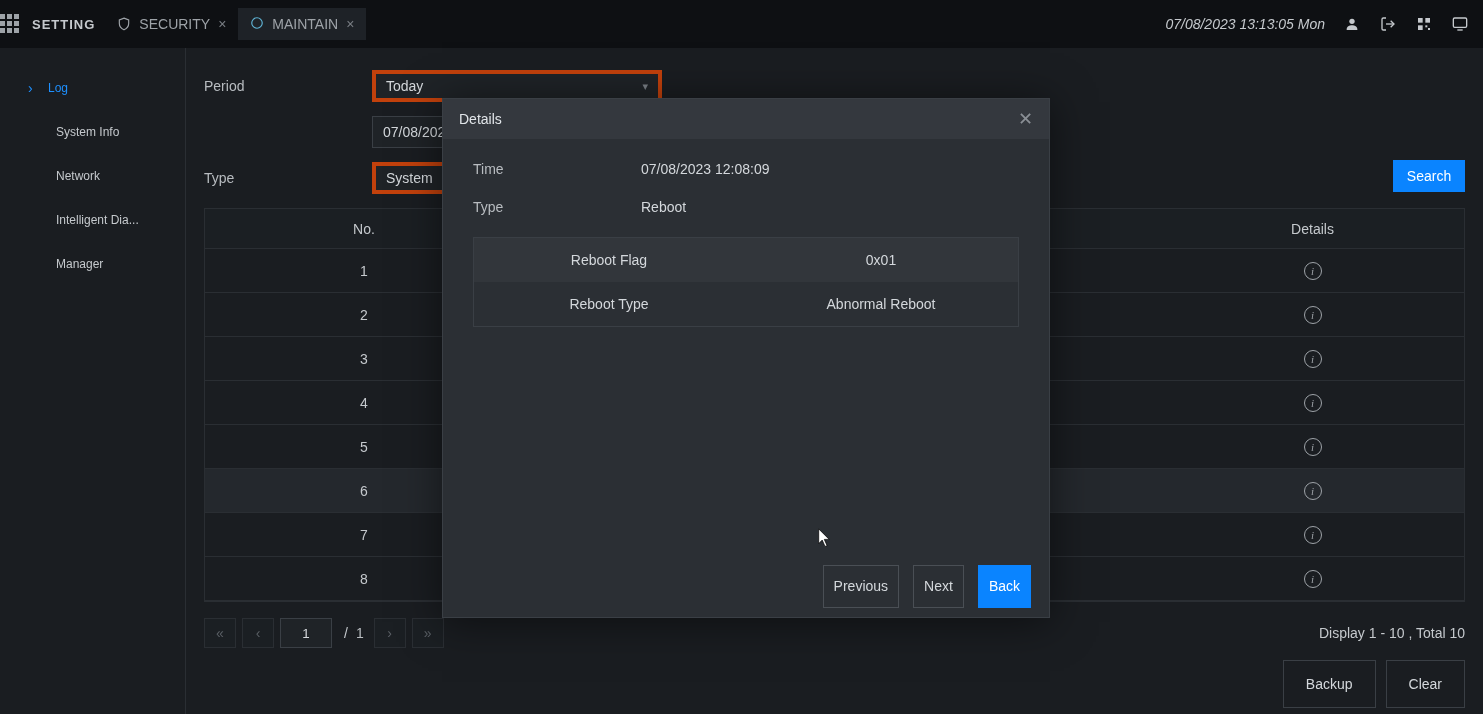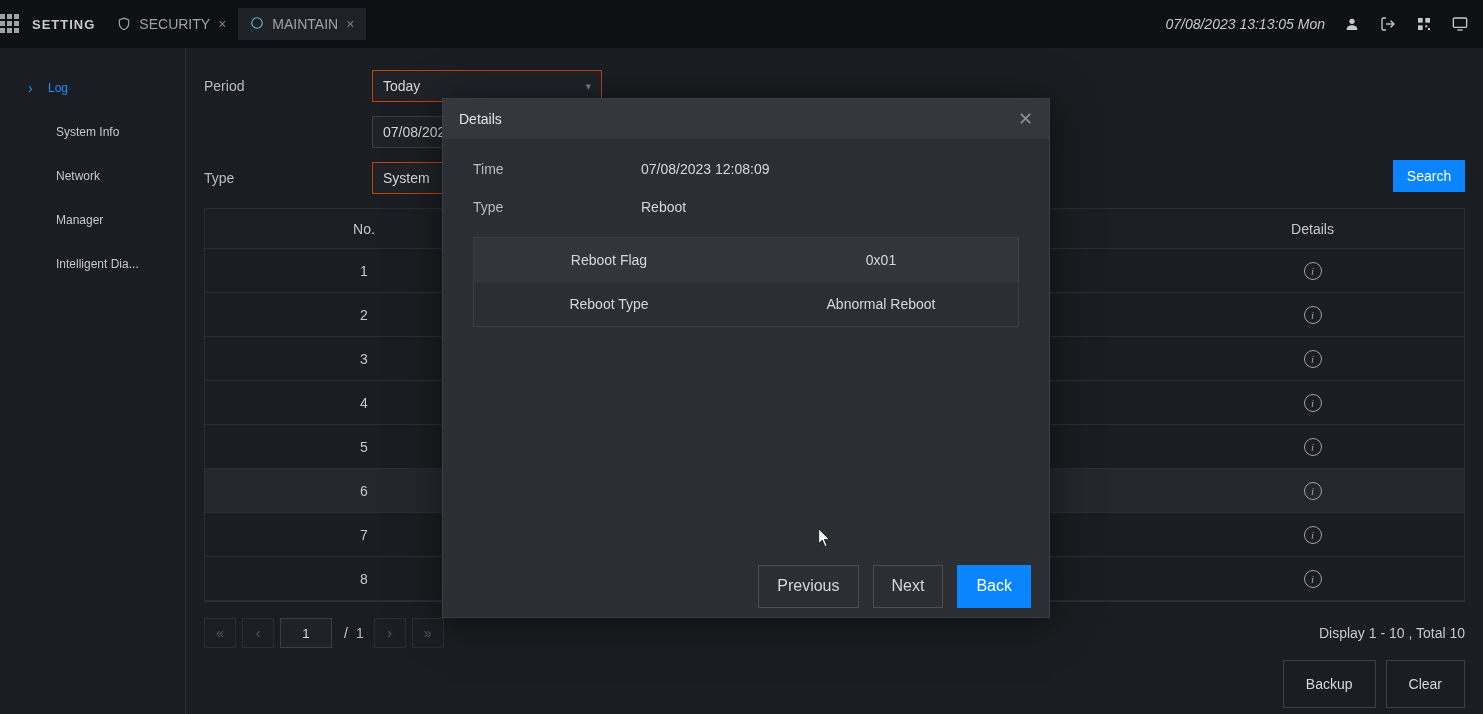--- a/index.html
+++ b/index.html
@@ -43,21 +43,21 @@
     padding-left:28px; cursor:pointer; color:#c5c9cd;
     gap:10px;
   }
   .sidebar .item.active { color:#1e90ff; }
   .sidebar .chev { color:#1e90ff; width:10px; display:inline-block;}
   .sidebar .item .label { font-size:12px; }
   .content { flex:1; padding:22px 18px 0 18px; position:relative; }
   .row { display:flex; align-items:center; margin-bottom:14px; }
   .row .lbl { width:168px; color:#b8bcc0; }
   .select {
-    width:230px; height:32px; border:1px solid #c2410c; background:#1f2327;
+    width:290px; height:32px; border:4px solid #c2410c; background:#1f2327;
     color:#d4d8dc; display:flex; align-items:center; padding:0 10px;
     justify-content:space-between; cursor:pointer;
   }
   .select .arrow { color:#7a7f85; font-size:11px; }
   .date-input {
     width:242px; height:32px; border:1px solid #3a3f45; background:#1f2327;
     color:#d4d8dc; padding:0 10px; display:flex; align-items:center; overflow:hidden; white-space:nowrap;
   }
   .search-btn {
     width:72px; height:32px; background:#0a84ff; color:#fff;
@@ -117,22 +117,22 @@
   .mtable { border:1px solid #3a3f45; }
   .mtrow { display:flex; height:44px; align-items:center; }
   .mtrow.alt { background:#32363b; }
   .mtrow .c1 { width:270px; text-align:center; color:#d4d8dc; }
   .mtrow .c2 { flex:1; text-align:center; color:#d4d8dc; }
   .modal-footer {
     height:62px; display:flex; align-items:center; justify-content:flex-end;
     padding:0 18px; gap:14px;
   }
   .modal-footer .mbtn {
-    height:43px; padding:0 18px; border:1px solid #4a4f55; background:transparent;
-    color:#d4d8dc; cursor:pointer; font-size:16px;
+    height:43px; padding:0 10px; border:1px solid #4a4f55; background:transparent;
+    color:#d4d8dc; cursor:pointer; font-size:14px;
   }
   .modal-footer .mbtn.primary { background:#0a84ff; border-color:#0a84ff; color:#fff; }
   
   .cursor {
     position:absolute; top:528px; left:818px; width:14px; height:20px;
     pointer-events:none;
   }
   .footer-buttons {
     position:absolute; right:18px; bottom:22px; display:flex; gap:10px;
   }
@@ -213,24 +213,24 @@
       <span class="chev">›</span>
       <span class="label">Log</span>
     </div>
     <div class="item" style="padding-left:56px;">
       <span class="label">System Info</span>
     </div>
     <div class="item" style="padding-left:56px;">
       <span class="label">Network</span>
     </div>
     <div class="item" style="padding-left:56px;">
+      <span class="label">Intelligent Dia...</span>
+    </div>
+    <div class="item" style="padding-left:56px;">
       <span class="label">Manager</span>
-    </div>
-    <div class="item" style="padding-left:56px;">
-      <span class="label">Intelligent Dia...</span>
     </div>
   </div>
 
   <div class="content">
     <div class="row">
       <span class="lbl">Period</span>
       <div class="select">
         <span>Today</span>
         <span class="arrow">▾</span>
       </div>

